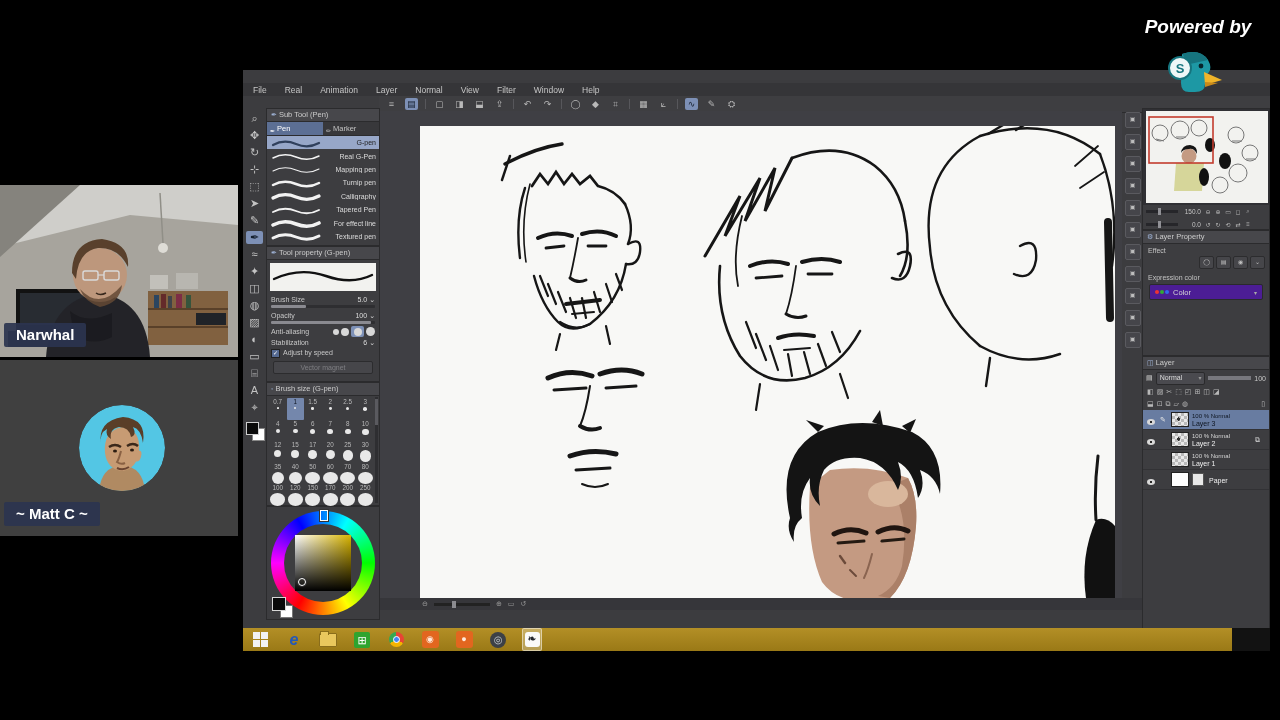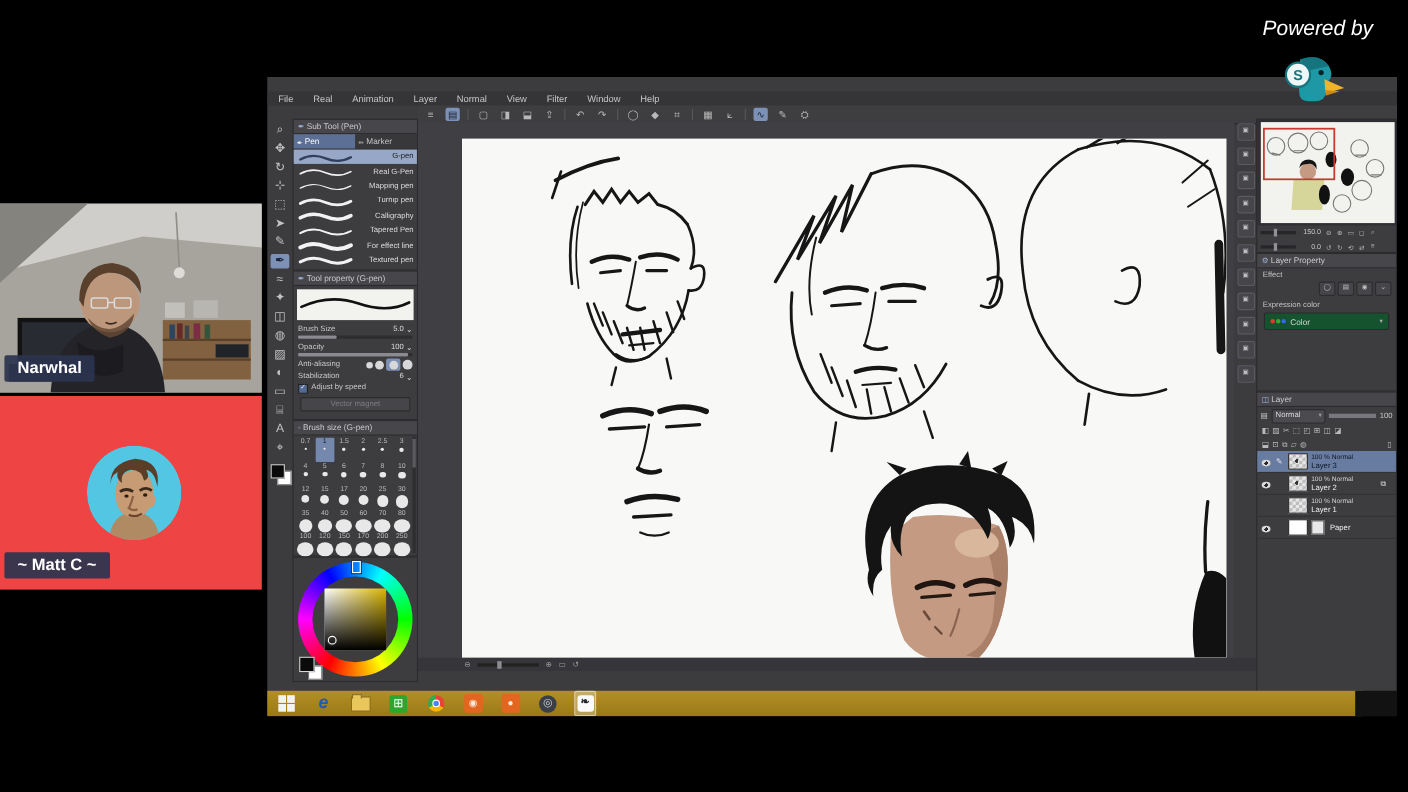--- a/index.html
+++ b/index.html
@@ -1,28 +1,28 @@
 <!DOCTYPE html>
 <html><head>
 <meta charset="utf-8">
 <style>
   html,body{margin:0;padding:0;background:#000;}
   #stage{position:relative;width:1280px;height:720px;background:#000;overflow:hidden;
     font-family:"Liberation Sans",sans-serif;-webkit-font-smoothing:antialiased;}
 
   
   .powered{position:absolute;top:16px;left:1128px;width:140px;text-align:center;
-    color:#fff;font-style:italic;font-weight:400;font-size:19px;z-index:50;}
+    color:#fff;font-style:italic;font-weight:700;font-size:19px;z-index:50;}
   .sy-logo{position:absolute;top:50px;left:1160px;z-index:50;}
   .sy-brand{position:absolute;top:90px;left:1112px;width:168px;text-align:center;color:#fff;
     font-weight:700;font-size:27px;letter-spacing:-.5px;z-index:50;}
 
   
   .cam-tile{position:absolute;left:0;top:185px;width:238px;height:172px;background:#9a978f;overflow:hidden;}
-  .avatar-tile{position:absolute;left:0;top:360px;width:238px;height:176px;background:#ef4444;overflow:hidden;}
+  .avatar-tile{position:absolute;left:0;top:360px;width:238px;height:176px;background:#404040;overflow:hidden;}
   .name-tag{position:absolute;left:4px;bottom:10px;background:rgba(43,52,79,.92);color:#fff;
     font-weight:700;font-size:15px;padding:3px 12px 4px;border-radius:2px;z-index:5;}
   .avatar-wrap{position:absolute;left:79px;top:45px;width:86px;height:86px;border-radius:50%;overflow:hidden;}
 
   
   .screen{position:absolute;left:243px;top:70px;width:1027px;height:581px;background:#3c3c3f;overflow:hidden;}
   .titlebar{position:absolute;left:0;top:0;width:100%;height:13px;background:#29292b;
     display:flex;align-items:center;justify-content:center;gap:22px;color:#a9a9a9;font-size:7.5px;}
   .win-btns{position:absolute;right:5px;top:0;height:13px;display:flex;gap:9px;align-items:center;color:#9a9a9a;font-size:7px;}
   .menubar{position:absolute;left:0;top:13px;width:100%;height:13px;background:#353538;
@@ -120,21 +120,21 @@
   .nav-slider{width:32px;height:3px;background:#26262a;position:relative;}
   .nav-slider i{position:absolute;left:12px;top:-2px;width:3px;height:7px;background:#909095;}
   .nav-val{width:20px;text-align:right;}
   .nav-icons{display:flex;gap:2px;font-size:6px;color:#b5b5b5;}
   .nav-icons span{width:8px;text-align:center;}
 
   .lp-row{display:flex;align-items:center;justify-content:flex-end;gap:2px;padding:2px 4px;}
   .lp-label{color:#c3c3c3;font-size:7px;padding:3px 0 0 5px;}
   .lp-btn{width:13px;height:11px;background:#46464a;border:1px solid #2c2c2e;border-radius:2px;
     color:#c0c0c0;font-size:6px;line-height:10px;text-align:center;}
-  .expr-dd{margin:3px 6px;height:14px;background:#14532d;border:1px solid #2a2a2c;border-radius:2px;
+  .expr-dd{margin:3px 6px;height:14px;background:#4c1d95;border:1px solid #2a2a2c;border-radius:2px;
     display:flex;align-items:center;gap:4px;padding:0 5px;color:#d5d5d5;font-size:7.5px;}
   .rgb-ico{display:flex;gap:1px;}
   .rgb-ico i{width:4px;height:4px;border-radius:50%;}
   .expr-dd .dda{margin-left:auto;font-size:6px;color:#aaa;}
 
   .ly-ctrl1{display:flex;align-items:center;gap:3px;height:16px;padding:0 3px;color:#c8c8c8;font-size:7px;}
   .ly-dd{width:44px;height:11px;background:#4a4a4f;border:1px solid #2a2a2c;border-radius:2px;
     font-size:7px;line-height:10px;padding-left:3px;color:#ddd;display:flex;}
   .ly-dd .dda{margin-left:auto;margin-right:2px;font-size:6px;color:#999;}
   .ly-op-slider{flex:1;height:4px;background:#26262a;position:relative;border-radius:1px;}

